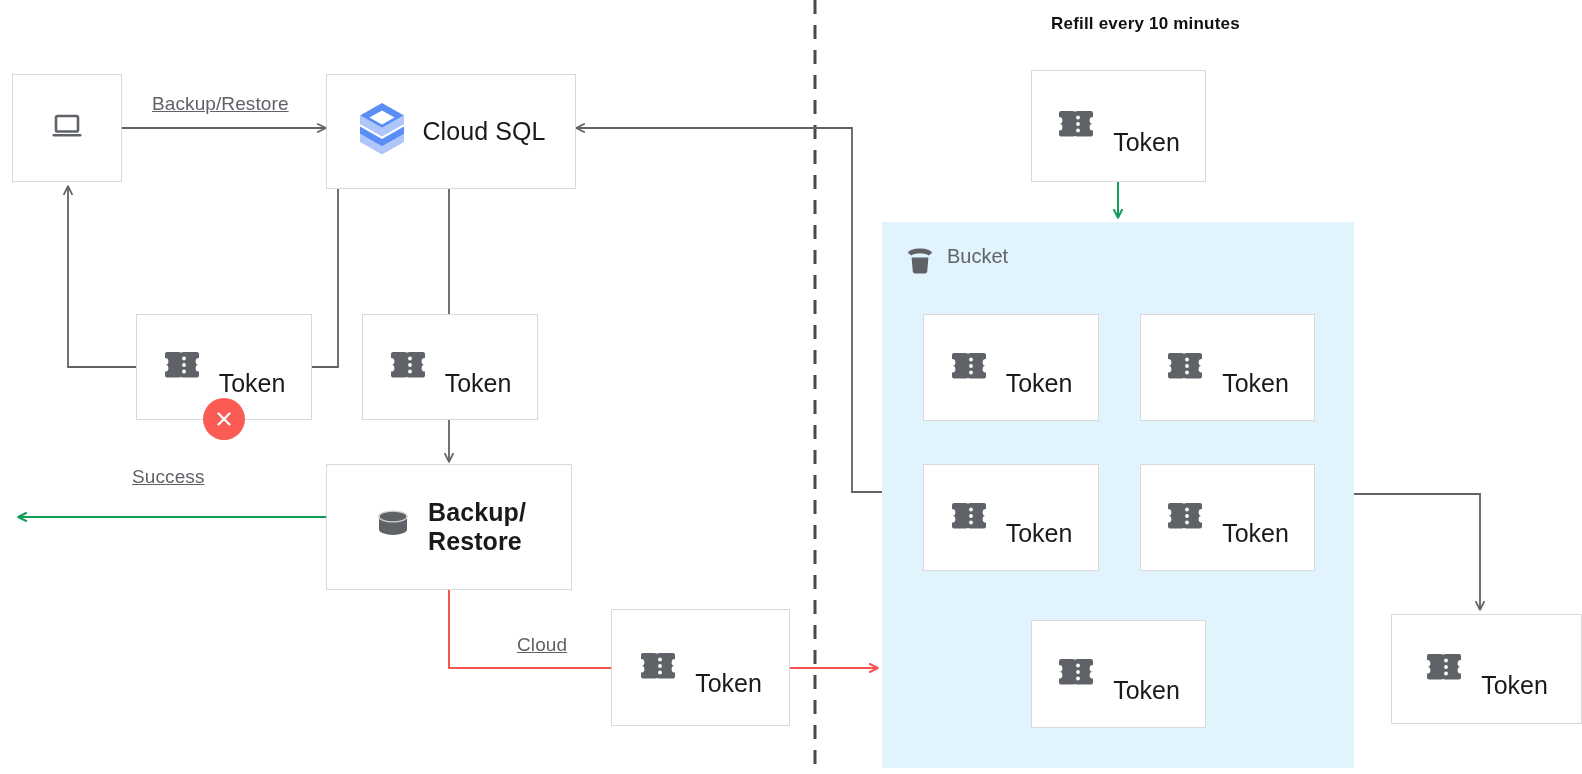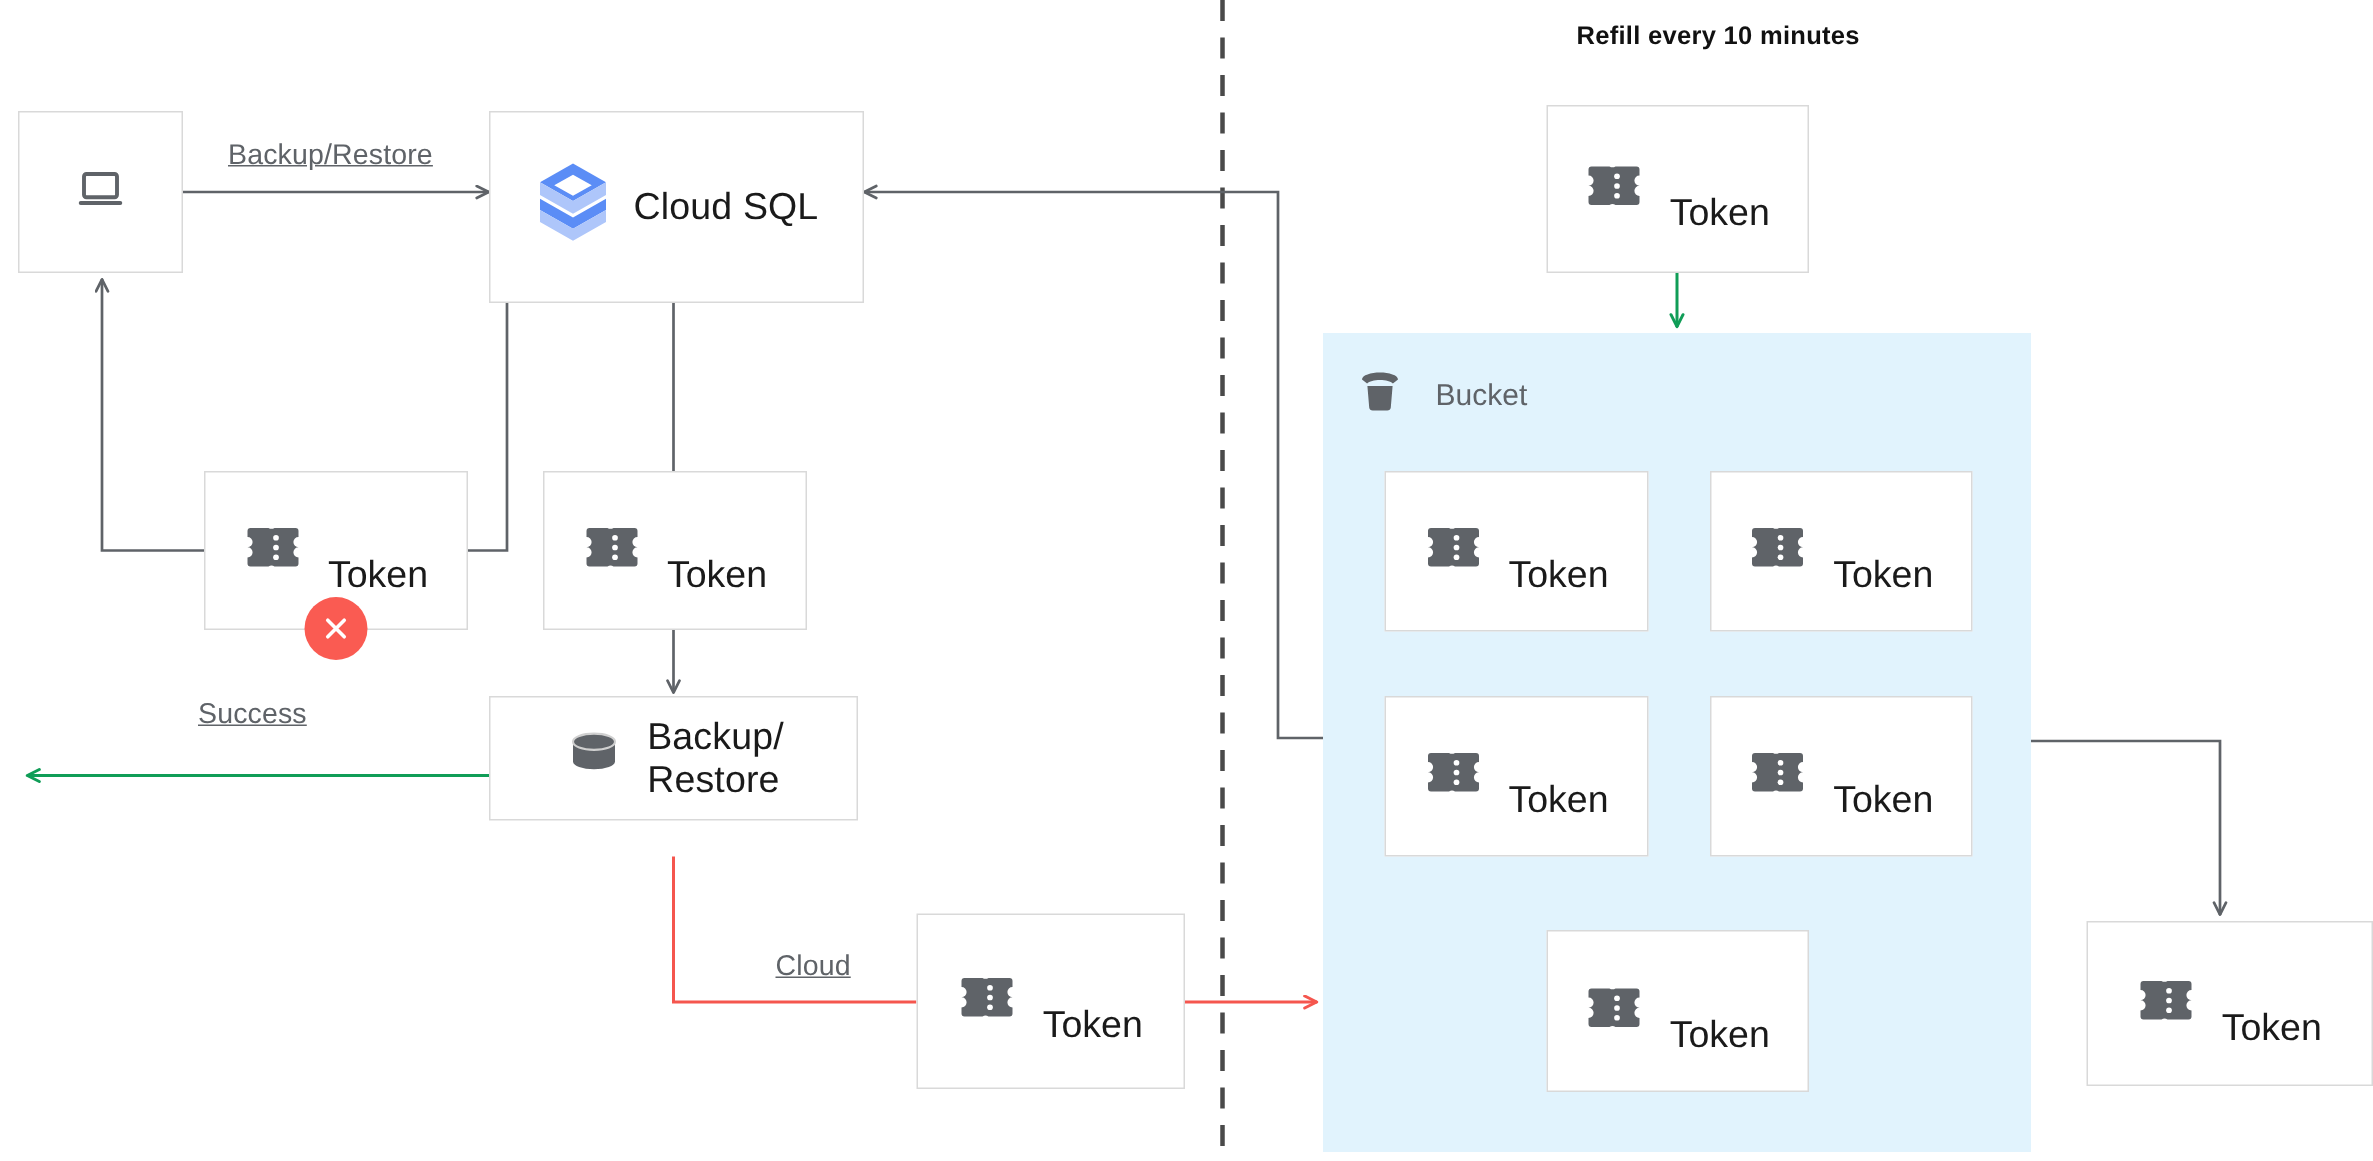--- a/index.html
+++ b/index.html
@@ -25,21 +25,21 @@
   .token-label{font-size:25px;color:#1a1a1a;margin-top:32px;}
   .edge-label{
     position:absolute;color:#5f6368;font-size:19px;line-height:1.3;
     letter-spacing:.1px;white-space:pre-line;text-decoration:underline;
   }
   .title{
     position:absolute;color:#111111;font-size:17px;font-weight:bold;
     letter-spacing:.2px;white-space:nowrap;
   }
   .bucket-panel{position:absolute;background:#e1f3fd;}
-  .bucket-tag{position:absolute;display:flex;align-items:center;gap:20px;}
+  .bucket-tag{position:absolute;display:flex;gap:10px;}
   .bucket-tag-text{color:#5f6368;font-size:20px;}
   .badge-x{
     position:absolute;width:42px;height:42px;border-radius:50%;
     background:#fa5b52;display:flex;align-items:center;justify-content:center;
   }
   .badge-x svg{display:block;}
   .icon{display:block;flex:0 0 auto;}
 </style>
 </head>
 <body>
@@ -101,21 +101,21 @@
     <div class="node-inner">
       <span class="icon">
         <svg width="44" height="44" viewBox="0 0 44 44">
           <rect x="11" y="12" width="22" height="15.5" rx="1.6" fill="none" stroke="#5f6368" stroke-width="2.6"></rect>
           <rect x="7.5" y="30" width="29" height="2.6" rx="1.3" fill="#5f6368"></rect>
         </svg>
       </span>
     </div>
   </div>
 
-  <div class="node" style="left:326px;top:74px;width:250px;height:128px;">
+  <div class="node" style="left:326px;top:74px;width:250px;height:115px;">
     <div class="node-inner">
       <span class="icon">
         <svg width="52" height="58" viewBox="0 0 52 58">
           <g>
             <polygon points="26,2 48,14.5 26,27 4,14.5" fill="#5b8df6"></polygon>
             <polygon points="26,9.5 38.5,16.5 26,23.5 13.5,16.5" fill="#ffffff"></polygon>
             <polygon points="4,14.5 4,23 26,35.5 48,23 48,14.5 26,27" fill="#aec6fa"></polygon>
             <polygon points="26,22 48,21.5 48,30 26,42.5 4,30 4,21.5" fill="#5b8df6" opacity="0"></polygon>
             <polygon points="4,25.5 26,38 48,25.5 48,33 26,45.5 4,33" fill="#5b8df6"></polygon>
             <polygon points="4,33 26,45.5 48,33 48,41 26,53.5 4,41" fill="#aec6fa"></polygon>
@@ -152,21 +152,21 @@
           <path d="M4 4 h12 a4 4 0 0 0 4 0 h14 a2 2 0 0 1 2 2 v4 a3.4 3.4 0 0 0 0 6.8 v0 a3.4 3.4 0 0 0 0 6.8 v4 a2 2 0 0 1 -2 2 h-14 a4 4 0 0 0 -4 0 h-12 a2 2 0 0 1 -2 -2 v-4 a3.4 3.4 0 0 0 0 -6.8 v0 a3.4 3.4 0 0 0 0 -6.8 v-4 a2 2 0 0 1 2 -2 z" fill="#5f6368"></path>
           <circle cx="21" cy="10.5" r="1.9" fill="#ffffff"></circle>
           <circle cx="21" cy="17" r="1.9" fill="#ffffff"></circle>
           <circle cx="21" cy="23.5" r="1.9" fill="#ffffff"></circle>
         </svg>
       </span>
       <span class="token-label">Token</span>
     </div>
   </div>
 
-  <div class="node" style="left:326px;top:464px;width:246px;height:83px;">
+  <div class="node" style="left:326px;top:464px;width:246px;height:126px;font-weight:bold;">
     <div class="node-inner">
       <span class="icon">
         <svg width="42" height="40" viewBox="0 0 42 40">
           <ellipse cx="21" cy="11.5" rx="14" ry="5.4" fill="#5f6368"></ellipse>
           <path d="M7 11.5 v13 a14 5.4 0 0 0 28 0 v-13" fill="#5f6368"></path>
           <ellipse cx="21" cy="11.5" rx="14" ry="5.4" fill="none" stroke="#d0d0d0" stroke-width="1.4"></ellipse>
         </svg>
       </span>
       <span class="node-label">Backup/
 Restore</span>

